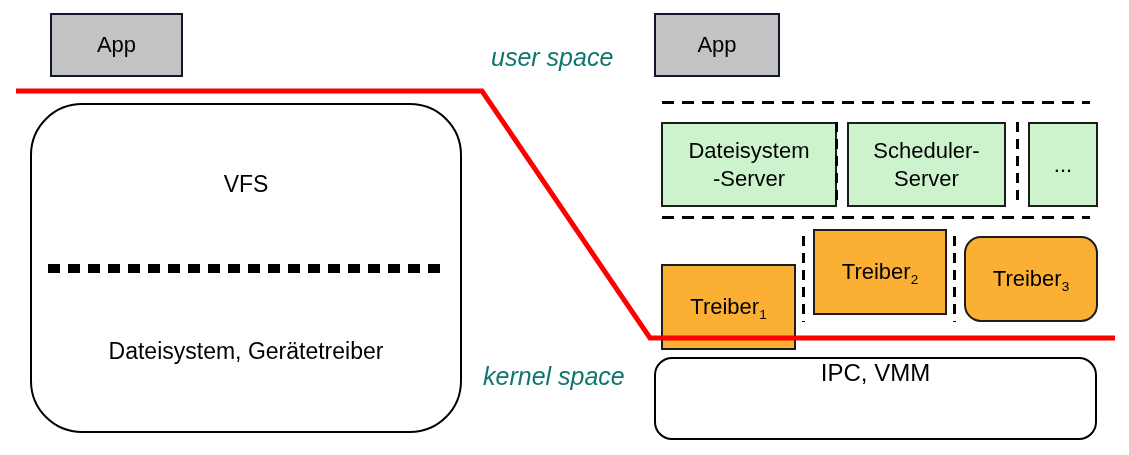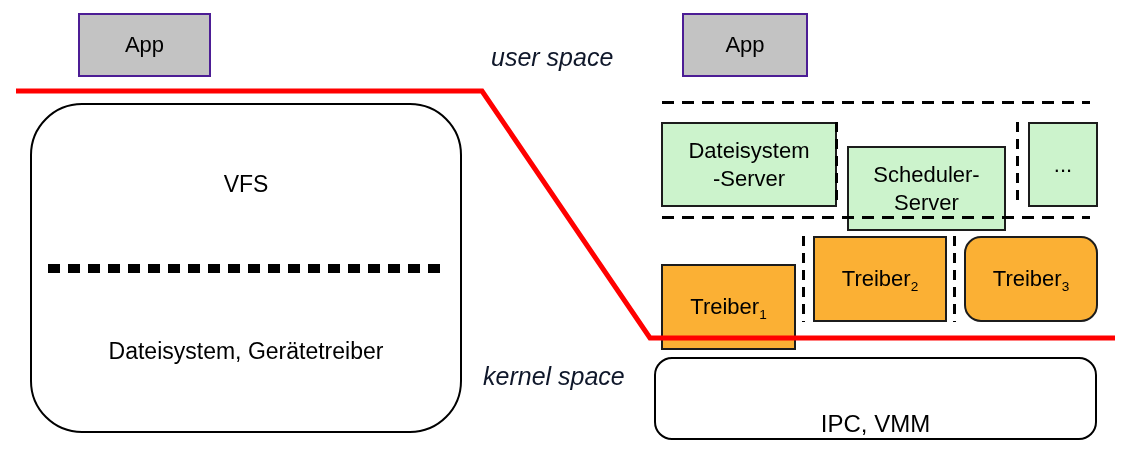--- a/index.html
+++ b/index.html
@@ -14,27 +14,26 @@
     background: #ffffff;
     font-family: "Liberation Sans", sans-serif;
     color: #000000;
     overflow: hidden;
   }
   .abs { position: absolute; }
 
   
   .app-box {
     background: #c3c3c3;
-    border: 2px solid #4c1d95;
+    border: 2px solid #0f172a;
     display: flex;
     align-items: center;
     justify-content: center;
     font-size: 22px;
     box-sizing: border-box;
-    margin-left: 28px;
   }
 
   
   .mono-box {
     left: 30px; top: 103px;
     width: 432px; height: 330px;
     border: 2px solid #000000;
     border-radius: 52px;
     box-sizing: border-box;
     display: flex;
@@ -94,29 +93,29 @@
   }
 
   
   .micro-kernel-box {
     left: 654px; top: 357px;
     width: 443px; height: 83px;
     border: 2px solid #000000;
     border-radius: 18px;
     box-sizing: border-box;
     display: flex;
-    align-items: flex-end;
+    align-items: flex-start;
     justify-content: center;
     font-size: 24px;
     background: #ffffff;
   }
 
   
   .region-label {
-    color: #0f172a;
+    color: #0f766e;
     font-style: italic;
     font-size: 25px;
     white-space: nowrap;
   }
 
   .boundary-svg {
     left: 0; top: 0;
     width: 1129px; height: 455px;
     pointer-events: none;
   }
@@ -142,36 +141,36 @@
     <span>App</span>
   </div>
 
   <div class="abs dash-h" style="left:662px; top:101px; width:428px;"></div>
 
   <div class="abs server-box" style="left:661px; top:122px; width:176px; height:85px;">
     <span class="server-label">Dateisystem
 -Server</span>
   </div>
   <div class="abs dash-v" style="left:835px; top:122px; height:85px;"></div>
-  <div class="abs server-box" style="left:847px; top:122px; width:159px; height:85px;margin-top:24px;">
+  <div class="abs server-box" style="left:847px; top:122px; width:159px; height:85px;">
     <span class="server-label">Scheduler-
 Server</span>
   </div>
   <div class="abs dash-v" style="left:1016px; top:122px; height:85px;"></div>
   <div class="abs server-box" style="left:1028px; top:122px; width:70px; height:85px;">
     <span class="server-label">...</span>
   </div>
 
   <div class="abs dash-h" style="left:662px; top:216px; width:428px;"></div>
 
   <div class="abs driver-box" style="left:661px; top:236px; width:135px; height:86px;margin-top:28px;">
     <span><span>Treiber</span><sub>1</sub></span>
   </div>
   <div class="abs dash-v" style="left:802px; top:236px; height:86px;"></div>
-  <div class="abs driver-box" style="left:813px; top:236px; width:134px; height:86px;">
+  <div class="abs driver-box" style="left:813px; top:229px; width:134px; height:86px;">
     <span><span>Treiber</span><sub>2</sub></span>
   </div>
   <div class="abs dash-v" style="left:953px; top:236px; height:86px;"></div>
   <div class="abs driver-box" style="left:964px; top:236px; width:134px; height:86px;border-radius:17px;">
     <span><span>Treiber</span><sub>3</sub></span>
   </div>
 
   <div class="abs micro-kernel-box">
     <span>IPC, VMM</span>
   </div>

